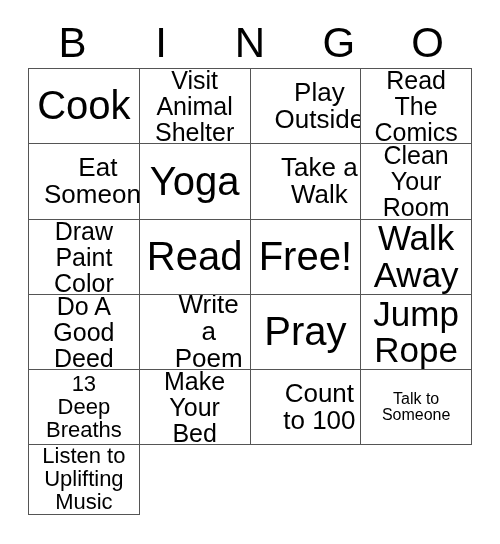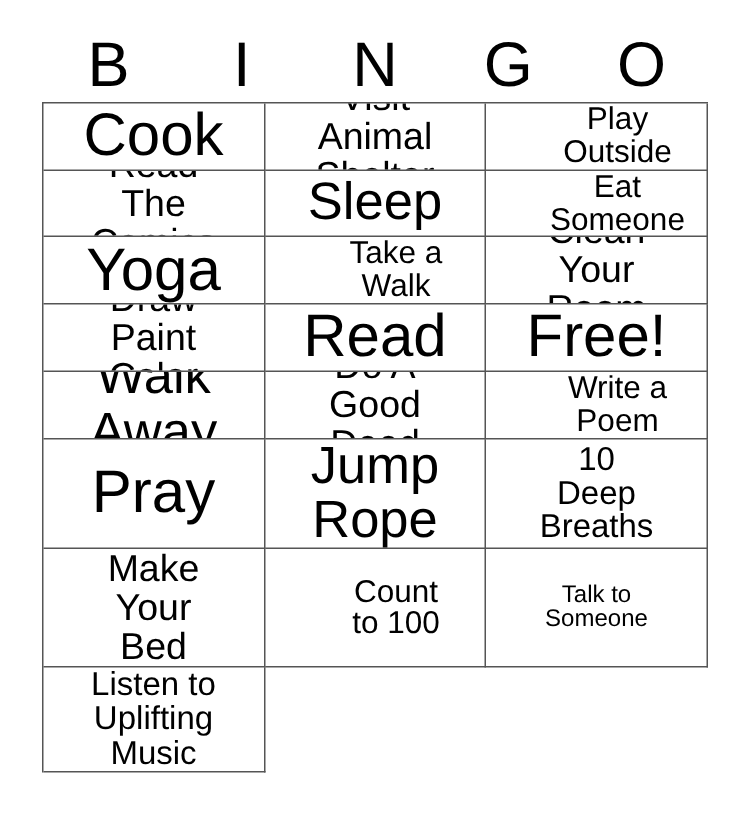--- a/index.html
+++ b/index.html
@@ -48,21 +48,21 @@
   #grid {
     position: absolute;
     left: 28px;
     top: 68px;
     width: 444px;
     height: 447px;
     box-sizing: border-box;
     border-top: 1px solid #555555;
     border-left: 1px solid #555555;
     display: grid;
-    grid-template-columns: repeat(3, 1fr);
+    grid-template-columns: repeat(4, 1fr);
     grid-template-rows: repeat(5, 1fr);
   }
 
   .cell {
     box-sizing: border-box;
     border-right: 1px solid #555555;
     border-bottom: 1px solid #555555;
     display: flex;
     align-items: center;
     justify-content: center;
@@ -76,21 +76,21 @@
     width: 100%;
     line-height: 1.04;
     white-space: pre-line;
     word-break: normal;
     color: #000000;
   }
 
   
   .fs-xl   { font-size: 40px; }
   .fs-lg   { font-size: 35px; }
-  .fs-md   { font-size: 21px; padding-left: 28px; }
+  .fs-md   { font-size: 26px; padding-left: 28px; }
   .fs-sm   { font-size: 25px; }
   .fs-xs   { font-size: 22px; }
   .fs-xxs  { font-size: 16px; }
 </style>
 </head>
 <body>
 
 <div id="bingo-card">
 
   <div id="header-row">
@@ -111,23 +111,20 @@
 Shelter</span>
       </div>
       <div class="cell">
         <span class="cell-text fs-md">Play
 Outside</span>
       </div>
       <div class="cell">
         <span class="cell-text fs-sm">Read
 The
 Comics</span>
-      </div>
-      <div class="cell">
-        <span class="cell-text fs-lg">Sleep</span>
       </div>
       <div class="cell">
         <span class="cell-text fs-md">Eat
 Someone</span>
       </div>
       <div class="cell">
         <span class="cell-text fs-xl">Yoga</span>
       </div>
       <div class="cell">
         <span class="cell-text fs-md">Take a
@@ -163,21 +160,21 @@
 Poem</span>
       </div>
       <div class="cell">
         <span class="cell-text fs-xl">Pray</span>
       </div>
       <div class="cell">
         <span class="cell-text fs-lg">Jump
 Rope</span>
       </div>
       <div class="cell">
-        <span class="cell-text fs-xs">10
+        <span class="cell-text fs-xs">13
 Deep
 Breaths</span>
       </div>
       <div class="cell">
         <span class="cell-text fs-sm">Make
 Your
 Bed</span>
       </div>
       <div class="cell">
         <span class="cell-text fs-md">Count

